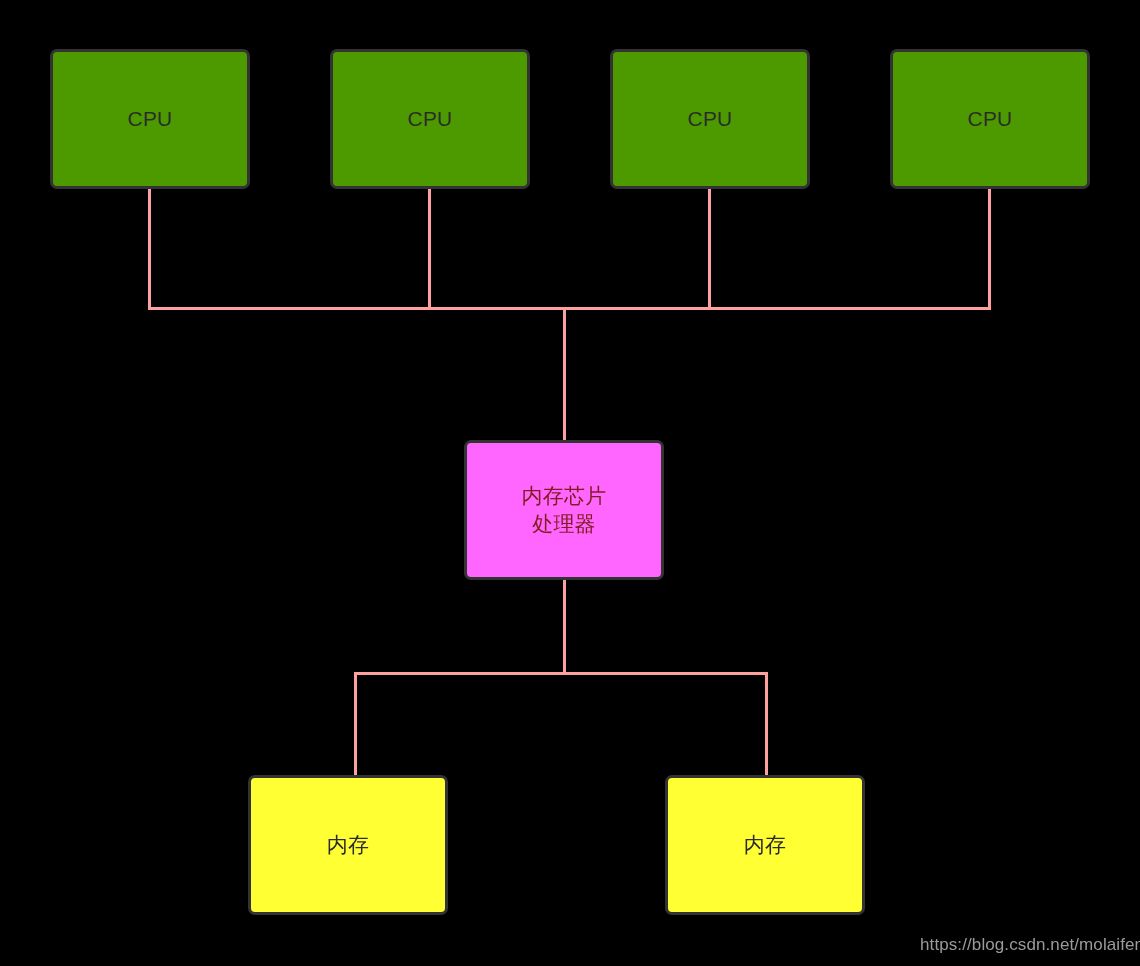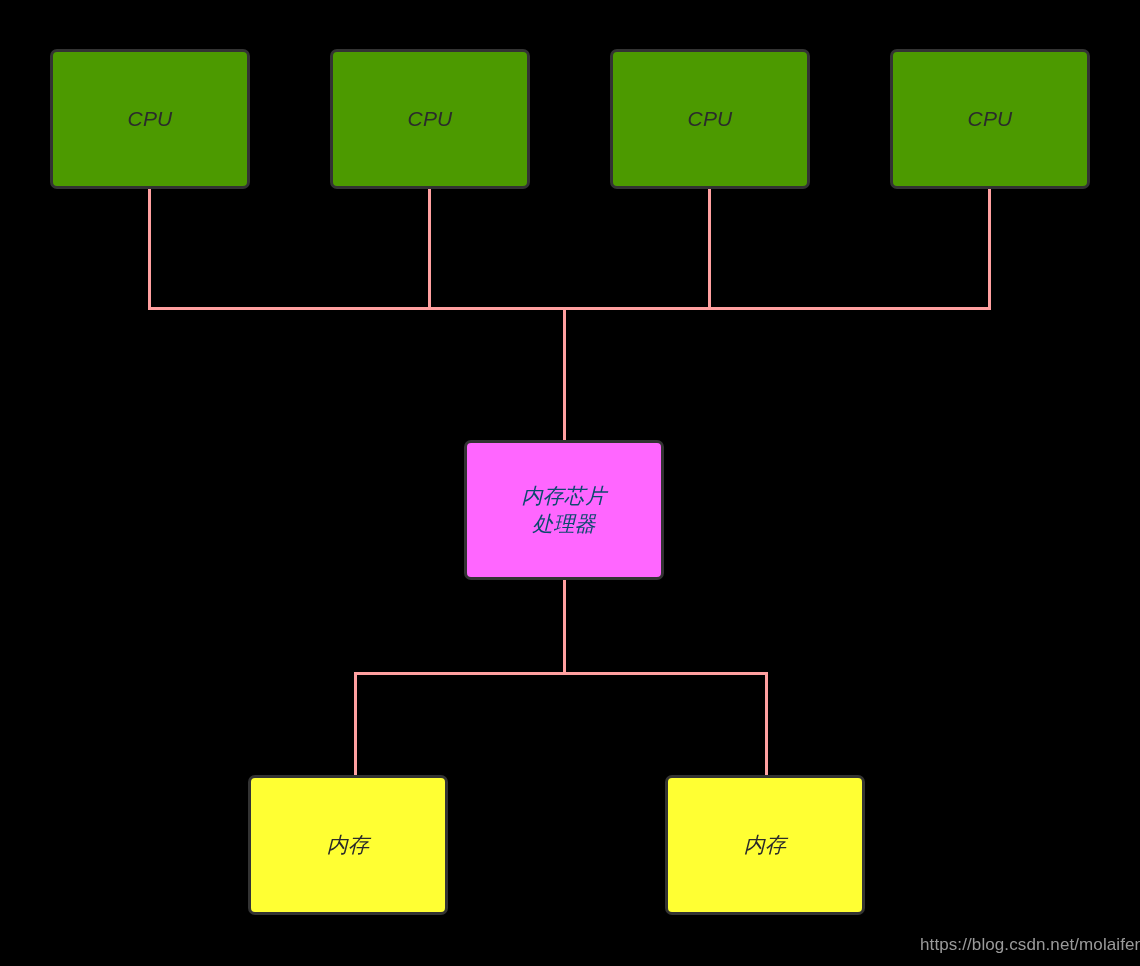--- a/index.html
+++ b/index.html
@@ -24,21 +24,20 @@
     border-radius: 7px;
     display: flex;
     align-items: center;
     justify-content: center;
     text-align: center;
     color: #2b2b2b;
     font-size: 21px;
     line-height: 1.32;
     letter-spacing: 0.2px;
     z-index: 3;
-    font-style: italic;
     -webkit-font-smoothing: antialiased;
   }
   .node-cpu {
     background: #4c9a00;
   }
   .node-chip {
     background: #ff66ff;
   }
   .node-mem {
     background: #ffff33;
@@ -88,21 +87,21 @@
       </div>
       <div class="node node-cpu" style="left: 330px; top: 49px; width: 200px; height: 140px; background: rgb(76, 154, 0); border-color: rgb(51, 51, 51); color: rgb(43, 43, 43);">
         <span class="node-label">CPU</span>
       </div>
       <div class="node node-cpu" style="left: 610px; top: 49px; width: 200px; height: 140px; background: rgb(76, 154, 0); border-color: rgb(51, 51, 51); color: rgb(43, 43, 43);">
         <span class="node-label">CPU</span>
       </div>
       <div class="node node-cpu" style="left: 890px; top: 49px; width: 200px; height: 140px; background: rgb(76, 154, 0); border-color: rgb(51, 51, 51); color: rgb(43, 43, 43);">
         <span class="node-label">CPU</span>
       </div>
-      <div class="node node-chip" style="left: 464px; top: 440px; width: 200px; height: 140px; background: rgb(255, 102, 255); border-color: rgb(51, 51, 51); color: #0c4a6e;">
+      <div class="node node-chip" style="left: 464px; top: 440px; width: 200px; height: 140px; background: rgb(255, 102, 255); border-color: rgb(51, 51, 51); color: #7f1d1d;">
         <span class="node-label">内存芯片
 处理器</span>
       </div>
       <div class="node node-mem" style="left: 248px; top: 775px; width: 200px; height: 140px; background: rgb(255, 255, 51); border-color: rgb(51, 51, 51); color: rgb(43, 43, 43);">
         <span class="node-label">内存</span>
       </div>
       <div class="node node-mem" style="left: 665px; top: 775px; width: 200px; height: 140px; background: rgb(255, 255, 51); border-color: rgb(51, 51, 51); color: rgb(43, 43, 43);">
         <span class="node-label">内存</span>
       </div>
     </div>

